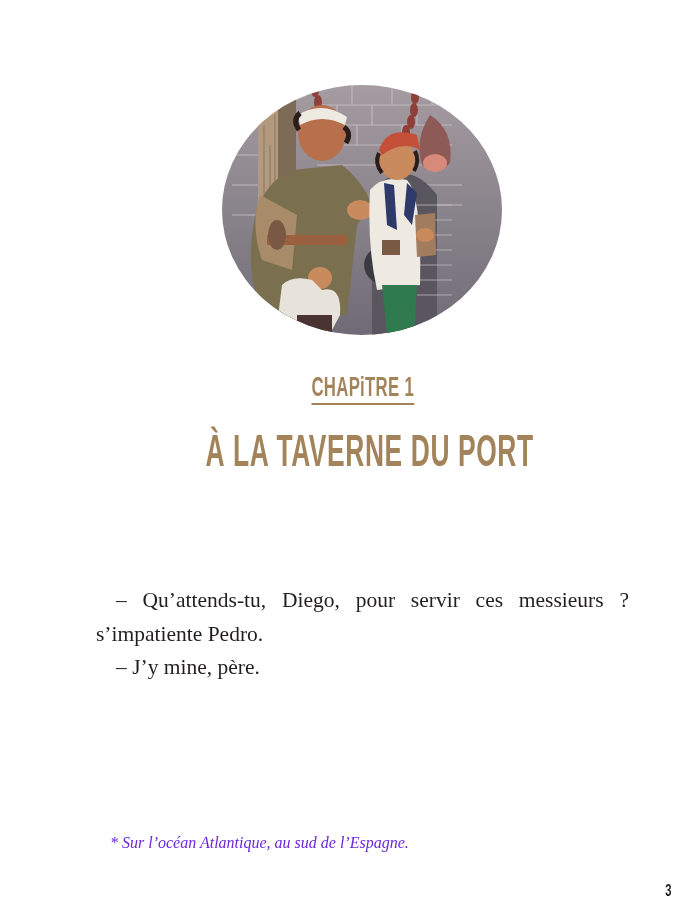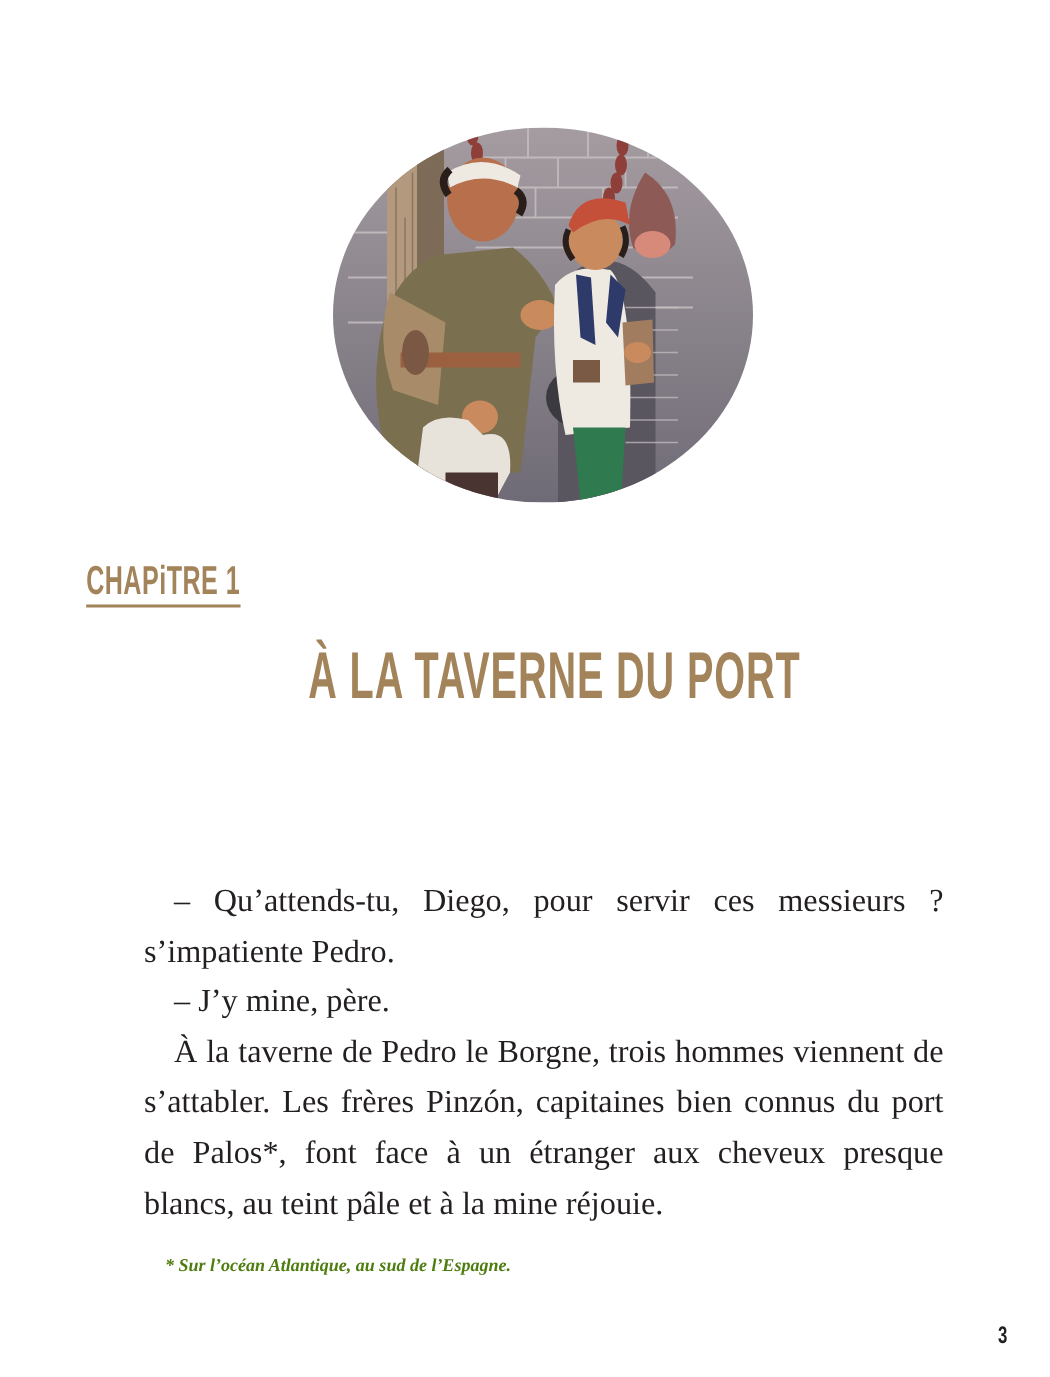--- a/index.html
+++ b/index.html
@@ -9,21 +9,21 @@
     font-family: "Liberation Serif", "DejaVu Serif", serif;
     color: #231f20;
   }
   .illustration {
     position: absolute; left: 222px; top: 85px; width: 280px; height: 250px;
   }
   .illustration svg { display: block; width: 280px; height: 250px; }
 
   .chapter-label {
     position: absolute; left: 0; width: 700px; top: 372px;
-    text-align: left;
+    text-align: center;
   }
   .chapter-label span {
     display: inline-block;
     font-family: "Liberation Sans", "DejaVu Sans", sans-serif;
     font-weight: bold;
     font-size: 27px; line-height: 30px;
     color: #a3845a;
     transform: scaleX(0.62);
     transform-origin: center;
     letter-spacing: 0.5px;
@@ -47,23 +47,22 @@
     white-space: nowrap;
   }
   .body-text {
     position: absolute; left: 96px; top: 584px; width: 533px;
     font-size: 21.5px; line-height: 33.6px;
     text-align: justify;
   }
   .body-text p { margin: 0; text-indent: 20px; }
   .footnote {
     position: absolute; left: 110px; top: 832px;
-    font-size: 12px; font-style: italic; line-height: 22px;
-    color: #4d7c0f;
-    font-weight: bold;
+    font-size: 16px; font-style: italic; line-height: 22px;
+    color: #6d28d9;
   }
   .page-number {
     position: absolute; left: 664px; top: 882px;
     font-family: "Liberation Sans", "DejaVu Sans", sans-serif;
     font-weight: bold; font-size: 16px;
     color: #231f20;
     transform: scaleX(0.7);
   }
 </style>
 </head>
@@ -154,18 +153,17 @@
   <span>CHAPiTRE 1</span>
 </div>
 
 <div class="chapter-title">
   <span>À LA TAVERNE DU PORT</span>
 </div>
 
 <div class="body-text">
   <p>– Qu’attends-tu, Diego, pour servir ces messieurs ? s’impatiente Pedro.</p>
   <p>– J’y mine, père.</p>
-  <p>À la taverne de Pedro le Borgne, trois hommes viennent de s’attabler. Les frères Pinzón, capitaines bien connus du port de Palos*, font face à un étranger aux cheveux presque blancs, au teint pâle et à la mine réjouie.</p>
 </div>
 
 <div class="footnote">* Sur l’océan Atlantique, au sud de l’Espagne.</div>
 
 <div class="page-number">3</div>
 
 </body></html>

